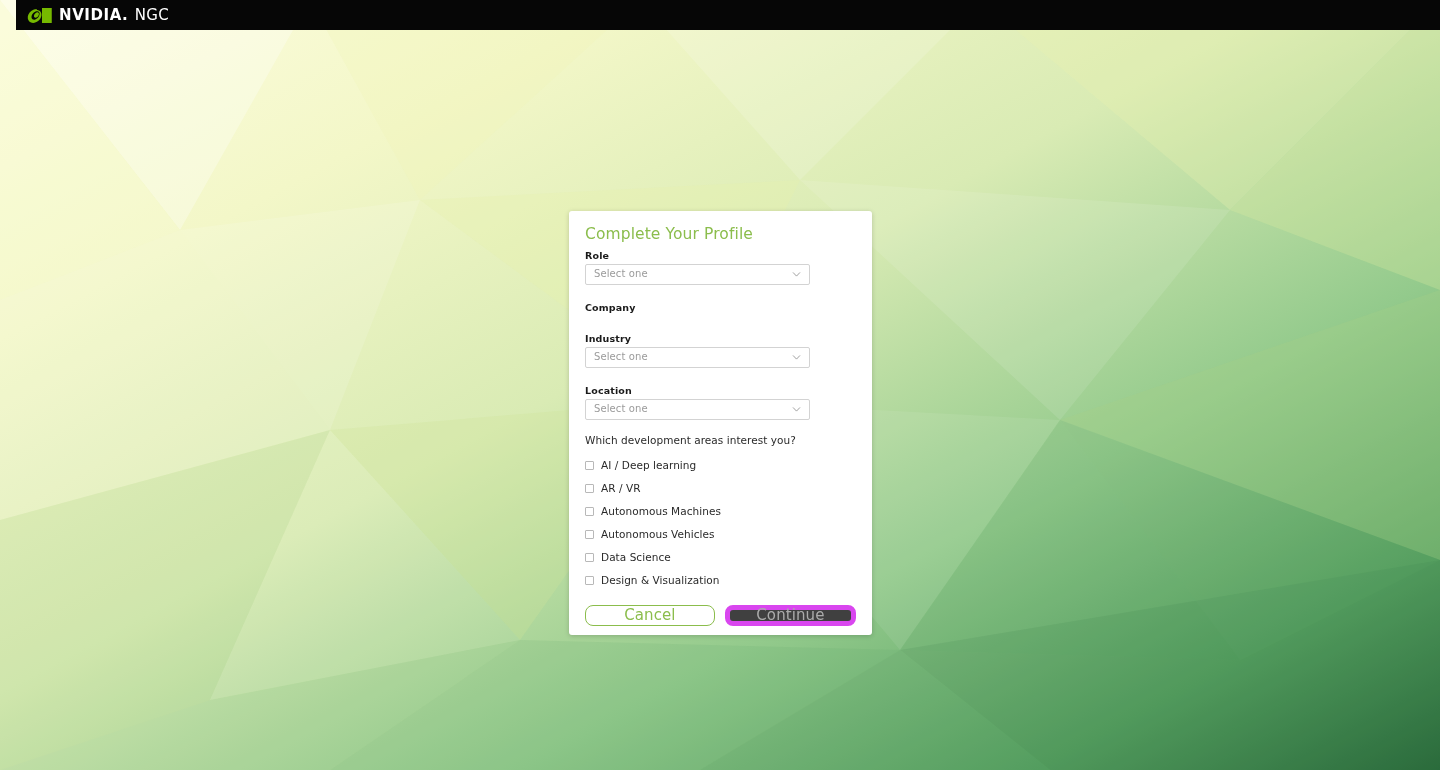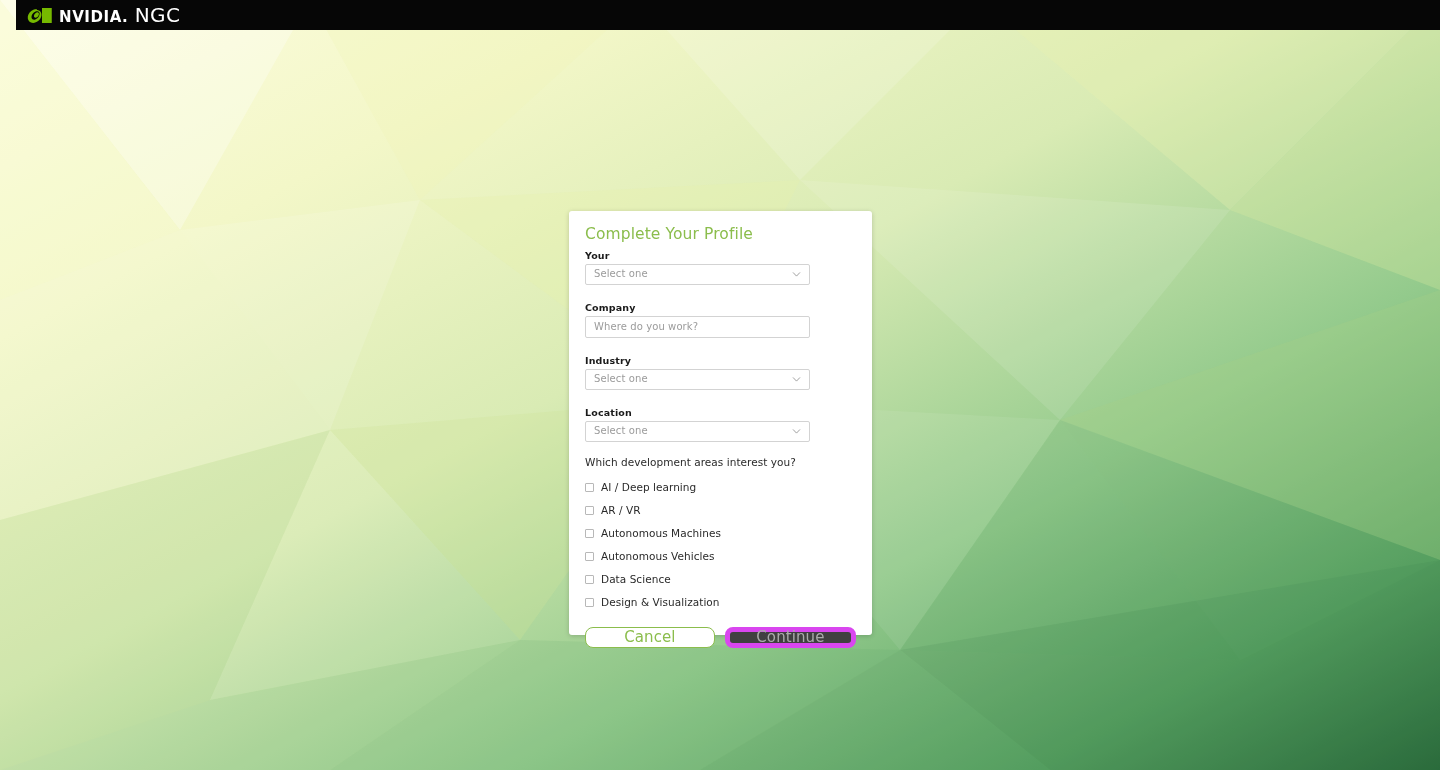--- a/index.html
+++ b/index.html
@@ -64,21 +64,21 @@
     line-height: 1;
   }
   .wordmark-dot {
     color: #ffffff;
     font-size: 15px;
     font-weight: 700;
     line-height: 1;
   }
   .wordmark-ngc {
     color: #ffffff;
-    font-size: 20px;
+    font-size: 15px;
     font-weight: 400;
     letter-spacing: 0.4px;
     line-height: 1;
     margin-left: 7px;
   }
 
   
   .card {
     position: absolute;
     left: 569px;
@@ -268,36 +268,33 @@
           <span class="wordmark-ngc">NGC</span>
       </div>
     </div>
   </div>
 
   <div class="card">
 
     <div class="card-title">Complete Your Profile</div>
 
     <div class="field">
-      <label class="field-label">Your</label>
+      <label class="field-label">Role</label>
       <div class="control">
         <span class="value">Select one</span>
         <svg class="chevron" viewBox="0 0 12 12">
           <path d="M2.2 4.3 L6 8.3 L9.8 4.3" fill="none" stroke="#8d8d8d" stroke-width="0.9"></path>
         </svg>
       </div>
     </div>
 
     <div class="gap-sm"></div>
 
     <div class="field">
       <label class="field-label">Company</label>
-      <div class="control input-control">
-        <span class="value">Where do you work?</span>
-      </div>
     </div>
 
     <div class="gap-md"></div>
 
     <div class="field">
       <label class="field-label">Industry</label>
       <div class="control">
         <span class="value">Select one</span>
         <svg class="chevron" viewBox="0 0 12 12">
           <path d="M2.2 4.3 L6 8.3 L9.8 4.3" fill="none" stroke="#8d8d8d" stroke-width="0.9"></path>

